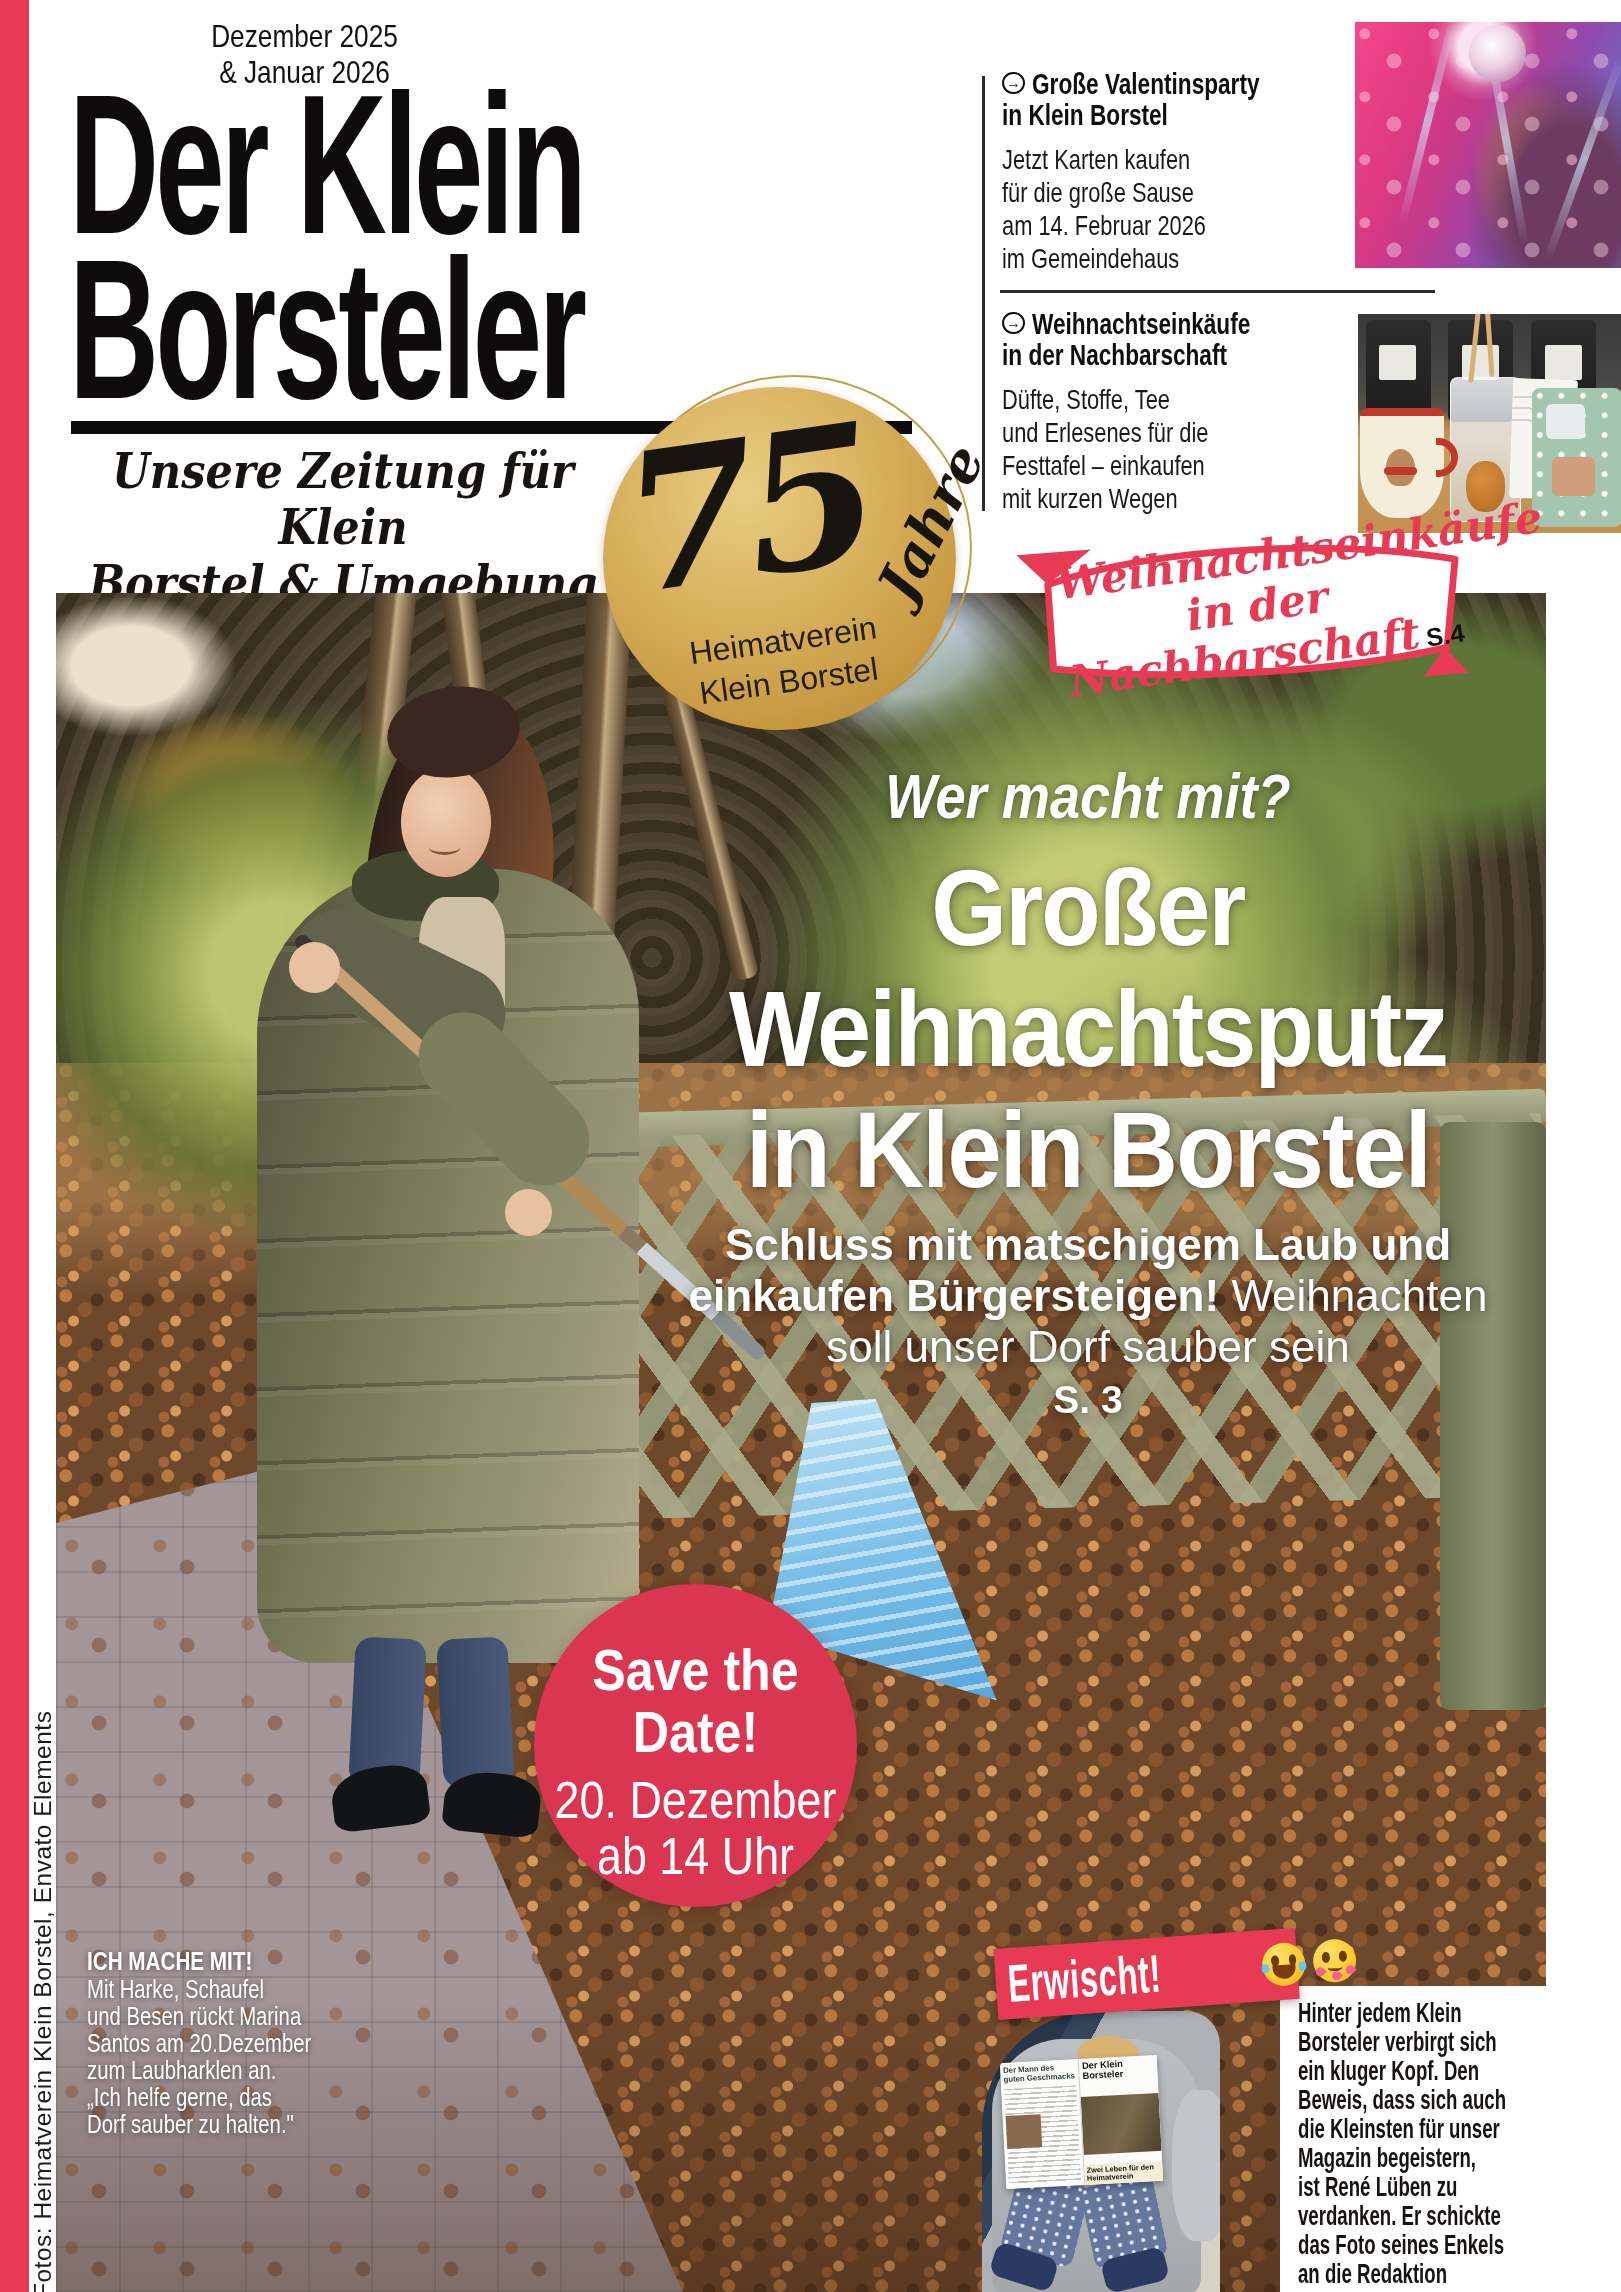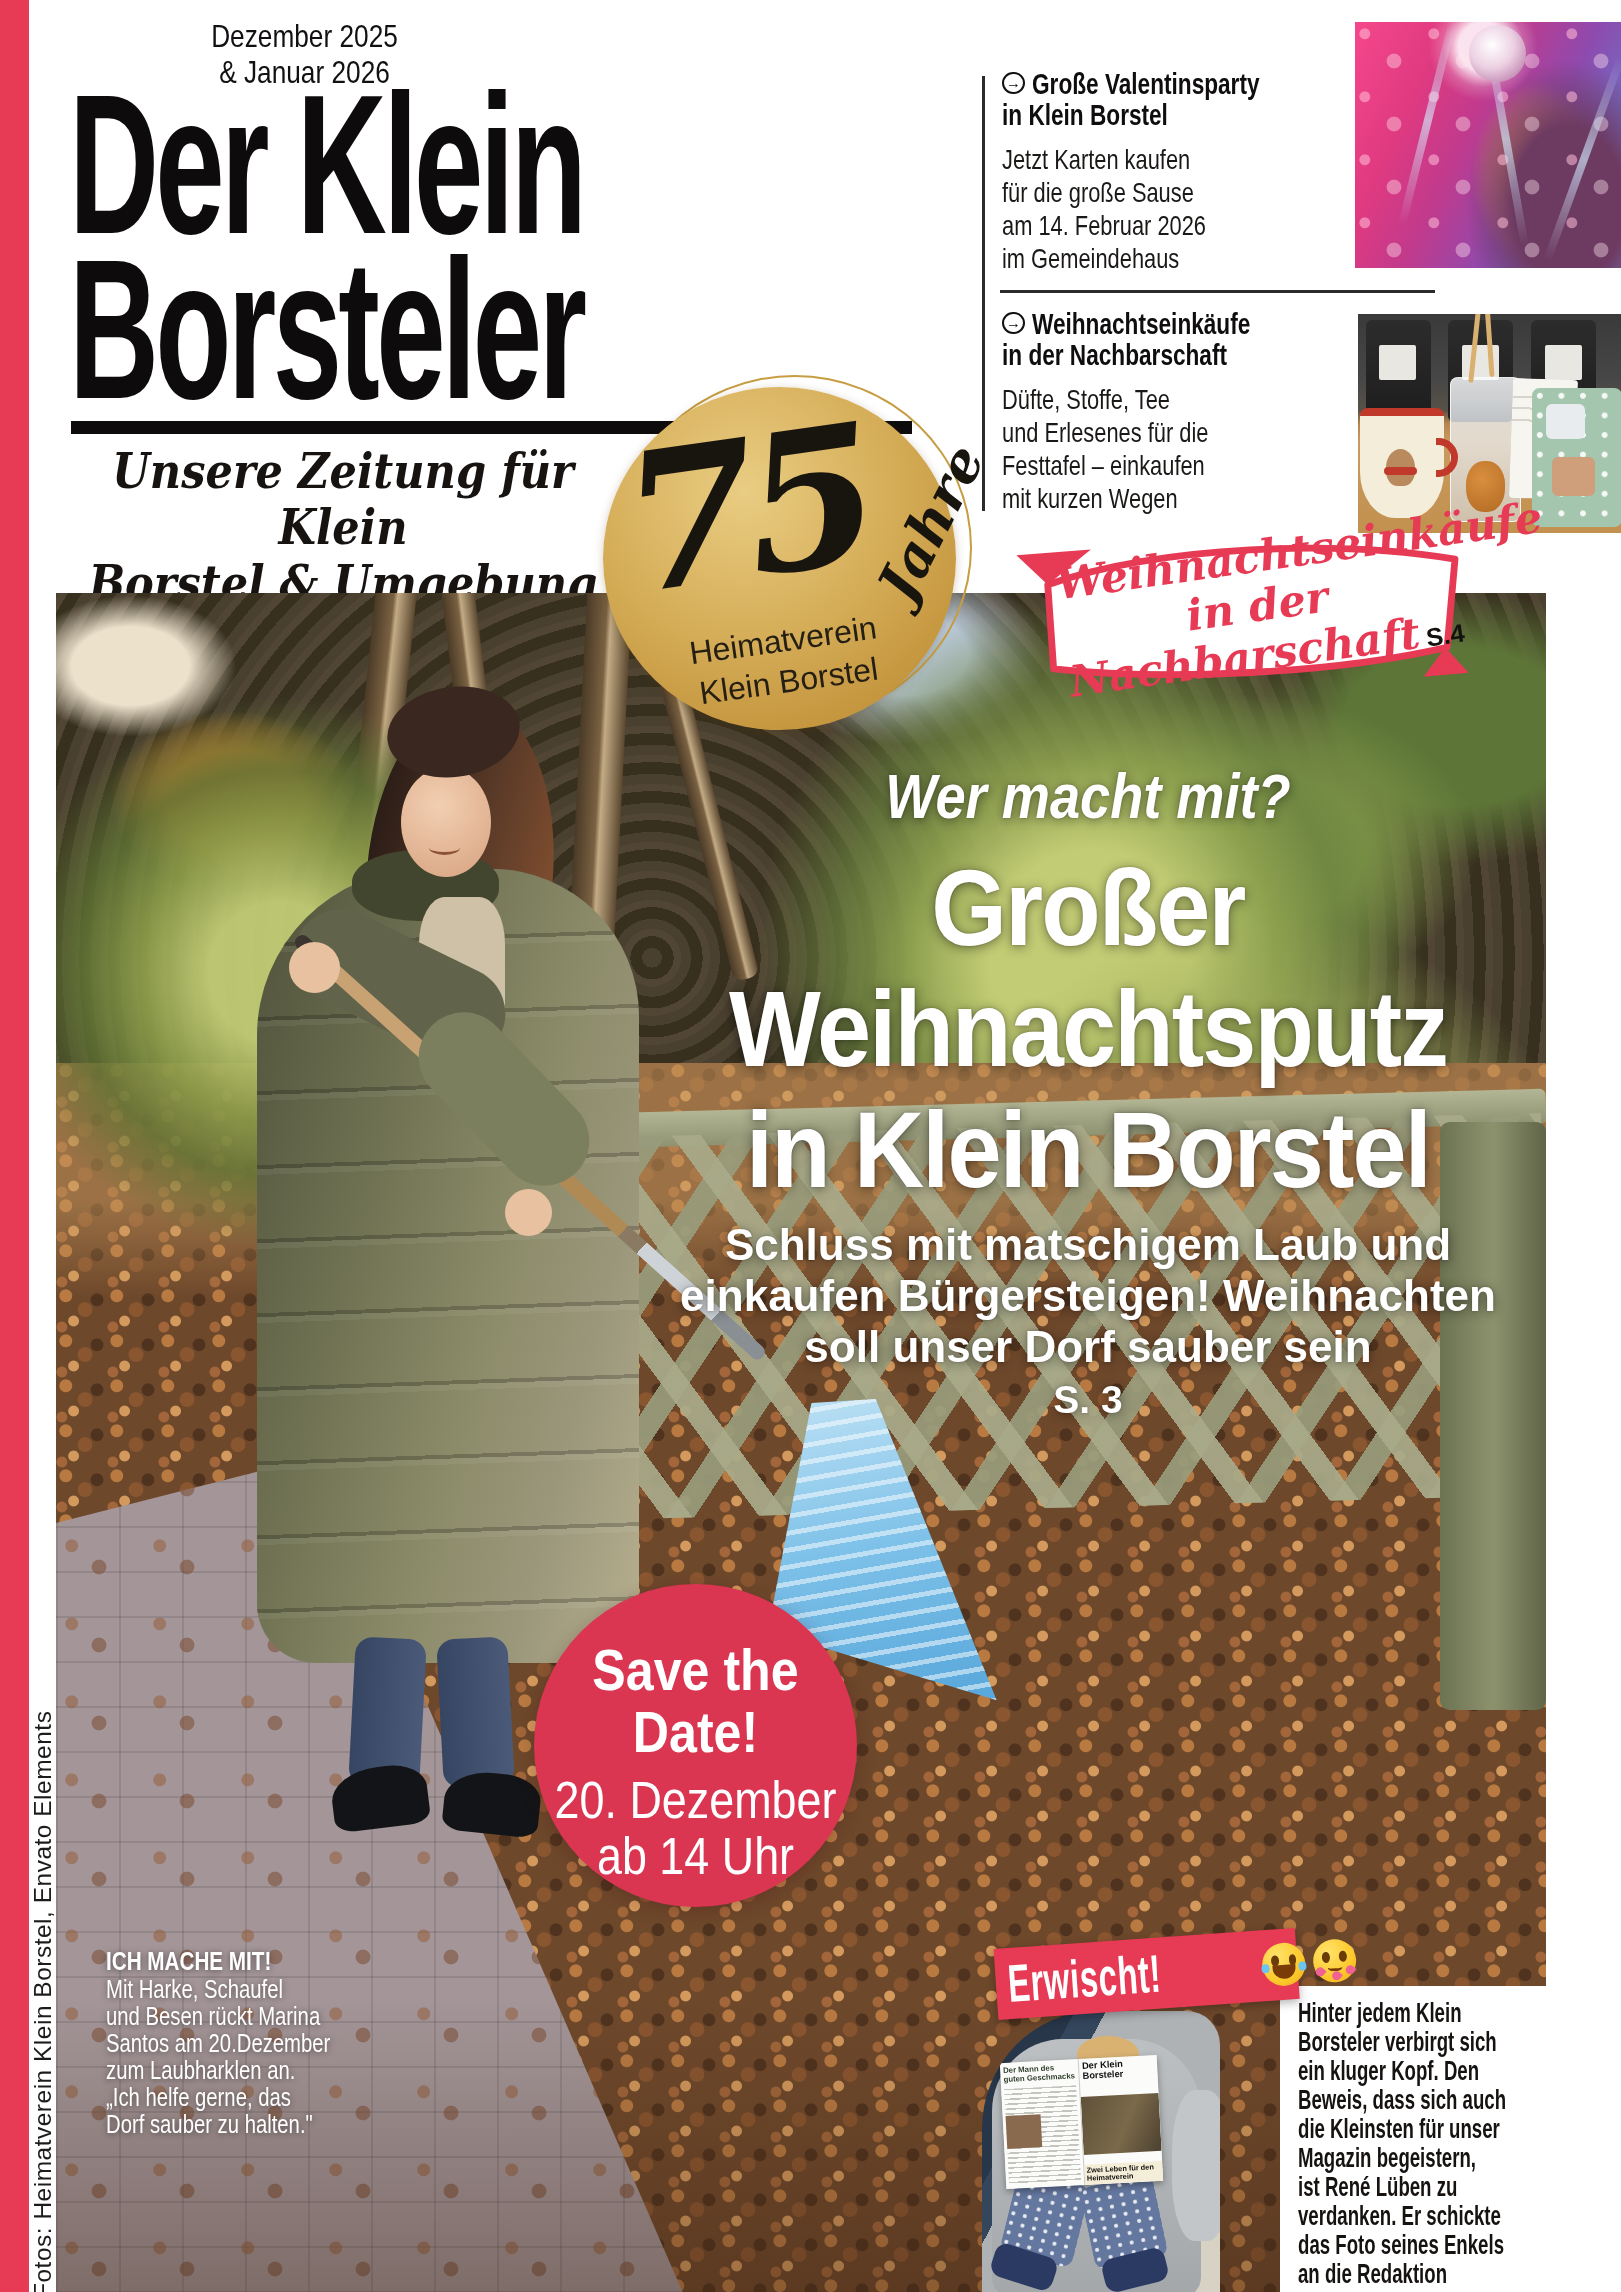--- a/index.html
+++ b/index.html
@@ -153,33 +153,33 @@
     clip-path:polygon(0 18%, 14% 0, 100% 62%, 34% 100%);
     background-image:repeating-linear-gradient(130deg, rgba(255,255,255,.5) 0 4.9px, transparent 4.9px 16.7px),linear-gradient(130deg,#c3e4f6 0%,#7cc0e8 45%,#4a9ed6 100%);}
 
   
   .coverstory{left:549px;top:760px;width:1078px;text-align:center;color:#fff;z-index:25;
     text-shadow:0 2px 11.8px rgba(0,0,0,.45), 0 0 2.9px rgba(0,0,0,.25);}
   .kicker{font-size:63px;line-height:73px;font-weight:900;font-style:italic;transform:scaleX(.86);transform-origin:center top;}
   .hline{font-size:108px;line-height:121px;font-weight:800;letter-spacing:-2px;transform:scaleX(.9);transform-origin:center top;}
   .hblock{margin-top:13.7px;}
   .subblock{margin-top:9.8px;font-size:44px;line-height:51px;font-weight:600;}
-  .subblock b{font-weight:700;}
+  .subblock b{font-weight:400;}
   .pageref{margin-top:5.9px;font-size:39px;font-weight:700;}
 
   
   .savecircle{left:534px;top:1584px;width:323px;height:323px;border-radius:50%;background:#da3551;z-index:26;color:#fff;text-align:center;
     box-shadow:0 3.9px 17.6px rgba(60,10,20,.25);}
   .sc-in{position:absolute;inset:0;padding-top:55px;transform:scaleX(.88);}
   .sc-b{font-size:57px;line-height:62px;font-weight:800;}
   .sc-r{font-size:51px;line-height:56px;font-weight:400;}
   .sc-r.first{margin-top:9.8px;}
 
   
-  .participate{left:106px;top:1947px;width:333px;color:#fff;z-index:26;text-shadow:0 1px 6.9px rgba(0,0,0,.5);}
+  .participate{left:87px;top:1947px;width:333px;color:#fff;z-index:26;text-shadow:0 1px 6.9px rgba(0,0,0,.5);}
   .pt-h{font-size:26.5px;font-weight:800;line-height:29px;transform:scaleX(.78);transform-origin:left top;}
   .pt-b{font-size:26px;font-weight:500;line-height:27px;white-space:pre-line;transform:scaleX(.78);transform-origin:left top;}
 
   
   .banner{left:996px;top:1949px;width:302px;height:71px;background:var(--accent-red,#e73a55);z-index:61;transform:rotate(-4deg);transform-origin:left center;
     display:flex;align-items:center;padding:0 11.8px;gap:7.8px;box-shadow:0 2.9px 9.8px rgba(0,0,0,.3);}
   .banner-txt{color:#fff;font-size:53px;font-weight:900;letter-spacing:1px;transform:scaleX(.62);transform-origin:left center;white-space:nowrap;}
   .emoji{width:43px;height:43px;border-radius:50%;background:radial-gradient(circle at 35% 30%,#ffe36b,#fdc92c 60%,#f0a91c);position:relative;flex:none;}
   .emoji i{position:absolute;width:7.8px;height:10.8px;border-radius:50%;background:#6b3c08;top:11.8px;}
   .emoji .el{left:8.8px;} .emoji .er{right:8.8px;}

